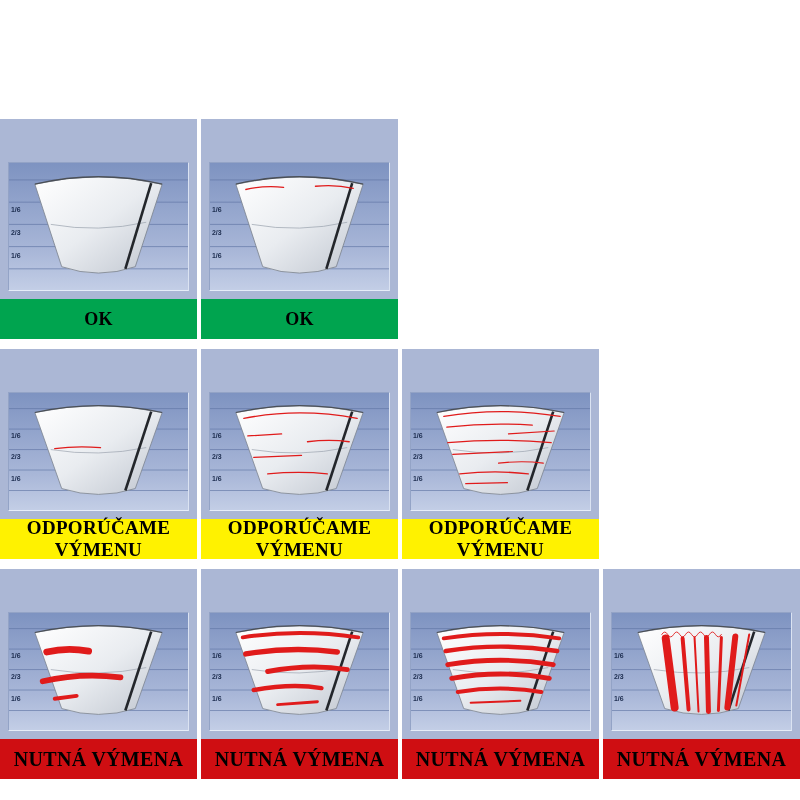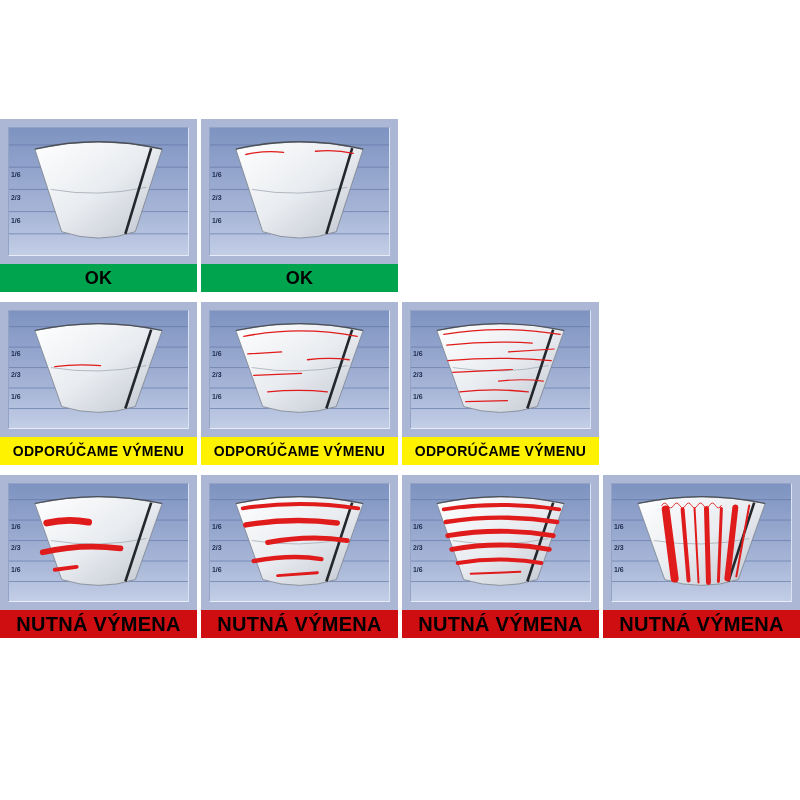--- a/index.html
+++ b/index.html
@@ -5,36 +5,36 @@
   * { margin:0; padding:0; box-sizing:border-box; }
   html, body { background:#ffffff; }
   body {
     width:800px; height:800px;
     font-family:"Liberation Sans", sans-serif;
     overflow:hidden;
   }
   .page { width:800px; height:800px; padding-top:119px; background:#ffffff; }
   .row { display:flex; gap:4px; margin-bottom:10px; }
   .cell { width:197px; background:#abb7d5; }
-  .viewport { height:135px; padding:8px; }
+  .viewport { height:135px; padding:8px;margin-top:35px; }
   .row-ok .viewport { height:145px; }
   svg.screen {
     width:100%; height:100%; display:block;
     border:1px solid #93a3c6;
     border-bottom-color:#e7edf8;
     border-right-color:#dbe3f2;
     box-shadow: inset 1px 1px 3px rgba(15,25,55,.55);
   }
   .bar {
-    height:28px; display:flex; align-items:center; justify-content:center;
+    height:40px; display:flex; align-items:center; justify-content:center;
     font-weight:bold; color:#000; letter-spacing:.3px;
-    font-size:15px; text-align:center;
+    font-size:15px; text-align:center;font-family:Liberation Serif, serif;
   }
   .bar-ok { font-size:18px; }
-  .bar-warn { font-size:14px; }
+  .bar-warn { font-size:19px; }
   .bar-danger { font-size:20px; }
 </style>
 </head>
 <body>
 
 <svg width="0" height="0" style="position:absolute" aria-hidden="true">
   <defs>
     <linearGradient id="screenGrad" x1="0" y1="0" x2="0" y2="1">
       <stop offset="0" stop-color="#7e93c1"></stop>
       <stop offset="0.7" stop-color="#a9b7d8"></stop>

